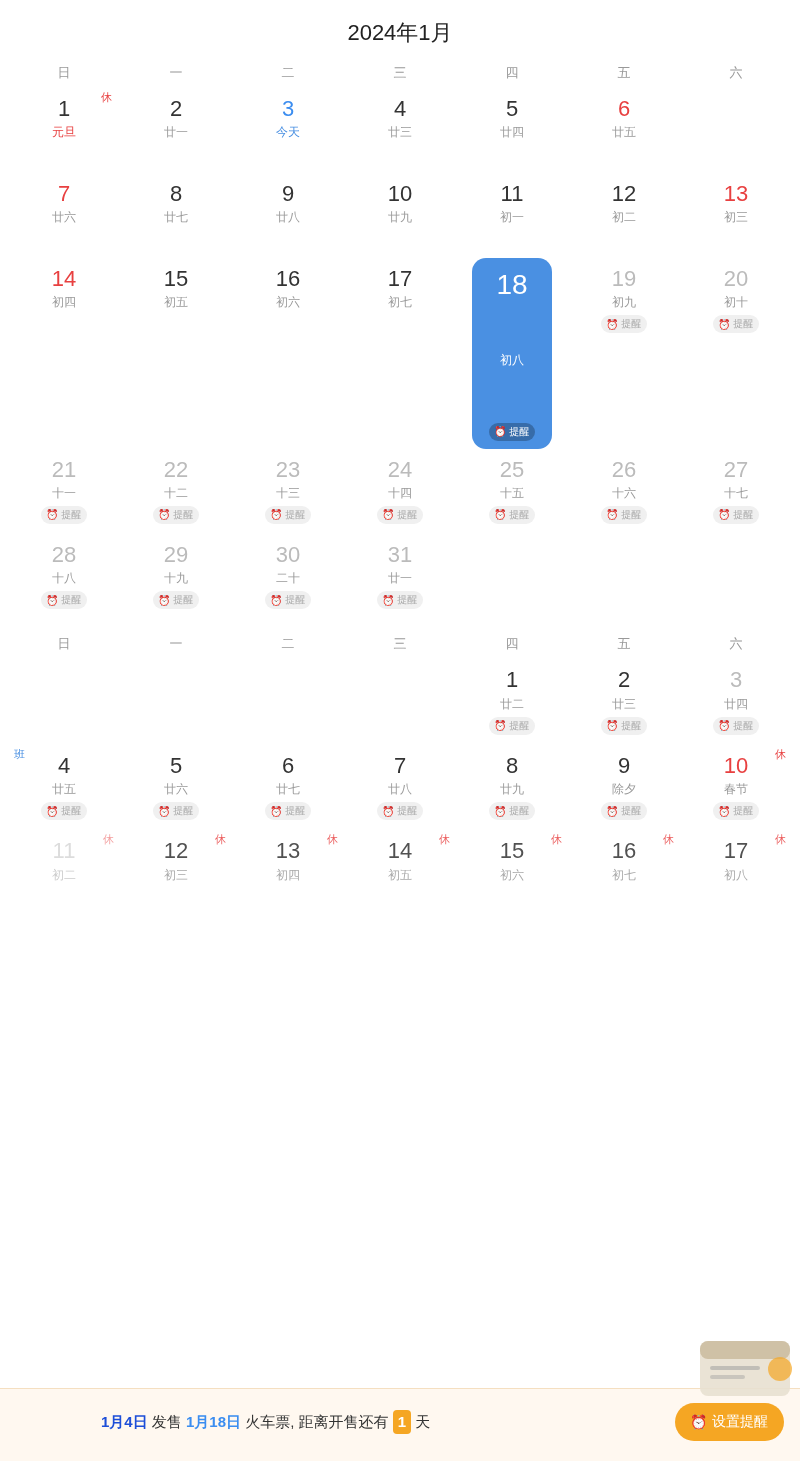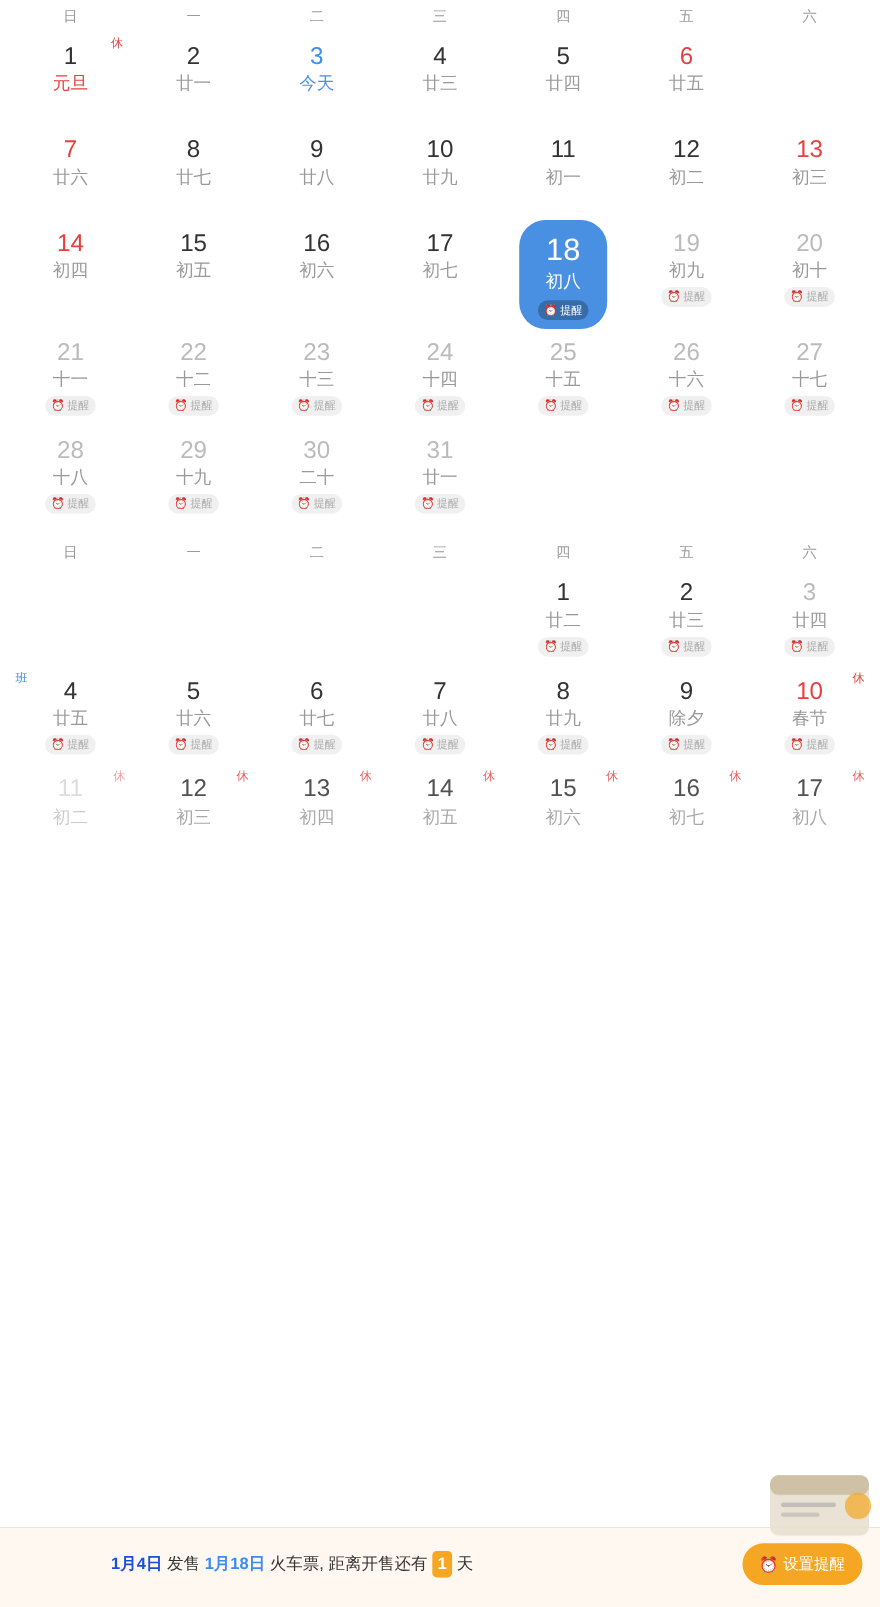--- a/index.html
+++ b/index.html
@@ -53,21 +53,21 @@
       font-size: 22px;
       font-weight: 400;
       color: #333;
       line-height: 1.2;
     }
     .day-num.red { color: #e84040; }
     .day-num.blue { color: #3b8df0; }
     .day-num.gray { color: #bbb; }
 
     .day-lunar {
-      font-size: 16px;
+      font-size: 12px;
       color: #999;
       margin-top: 2px;
     }
     .day-lunar.red { color: #e84040; }
 
     .day-badge {
       margin-top: 4px;
       background: #f0f0f0;
       border-radius: 10px;
       padding: 2px 6px;
@@ -155,20 +155,21 @@
 
     
     .partial-row {
       opacity: 0.85;
     }
   </style>
 </head>
 <body>
 
 <div class="calendar-section">
+  <div class="month-title">2024年1月</div>
 
   <div class="weekday-header">
     <div class="weekday-cell">日</div>
     <div class="weekday-cell">一</div>
     <div class="weekday-cell">二</div>
     <div class="weekday-cell">三</div>
     <div class="weekday-cell">四</div>
     <div class="weekday-cell">五</div>
     <div class="weekday-cell">六</div>
   </div>
@@ -252,21 +253,21 @@
     <div class="day-cell">
       <span class="day-num">16</span>
       <span class="day-lunar">初六</span>
     </div>
     <div class="day-cell">
       <span class="day-num">17</span>
       <span class="day-lunar">初七</span>
     </div>
 
     <div class="day-cell" style="padding:0;">
-      <div class="today-circle" style="background:#4a90e2;border-radius:24px;width:80px;min-height:90px;display:flex;flex-direction:column;align-items:center;padding:10px 4px 8px;position:relative;">
+      <div class="today-circle" style="background:#4a90e2;border-radius:14px;width:80px;min-height:90px;display:flex;flex-direction:column;align-items:center;padding:10px 4px 8px;position:relative;gap:48px;">
         <span class="day-num" style="color:#fff;font-size:28px;">18</span>
         <span class="day-lunar" style="color:#fff;">初八</span>
         <div class="day-badge active-badge" style="margin-top:6px;background:rgba(0,0,0,0.25);color:#fff;">
           <span>⏰</span>
           <span>提醒</span>
         </div>
       </div>
     </div>
     <div class="day-cell">
       <span class="day-num gray">19</span>

